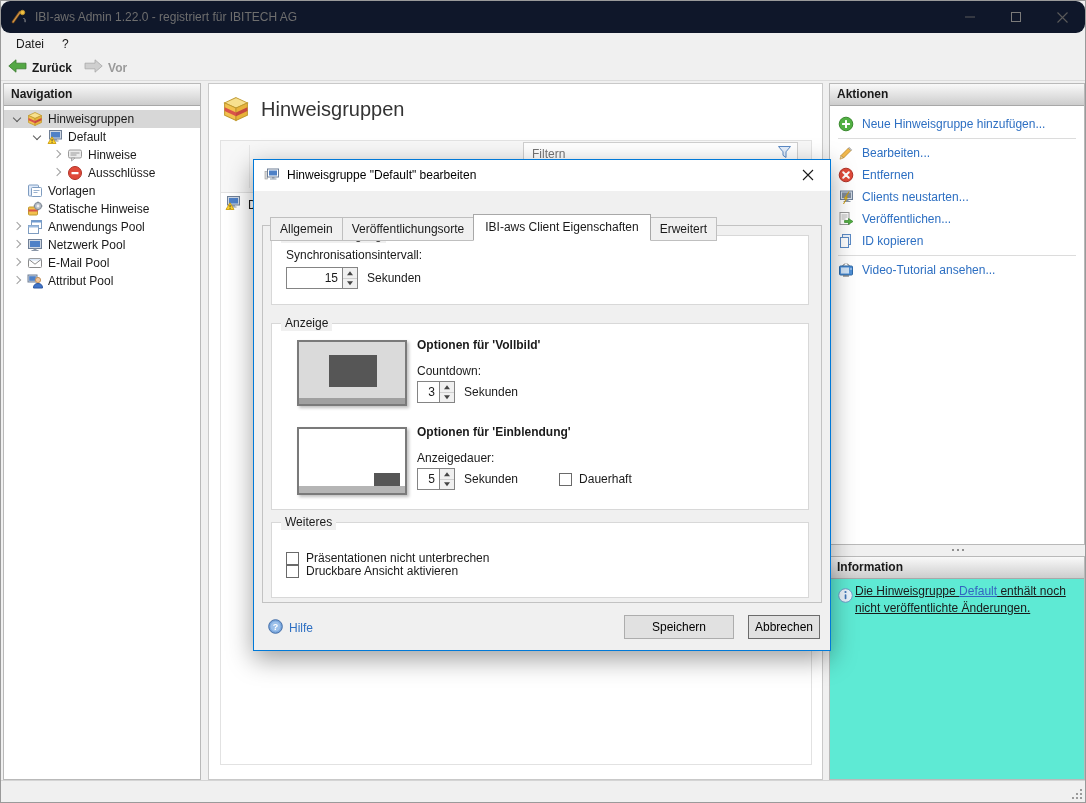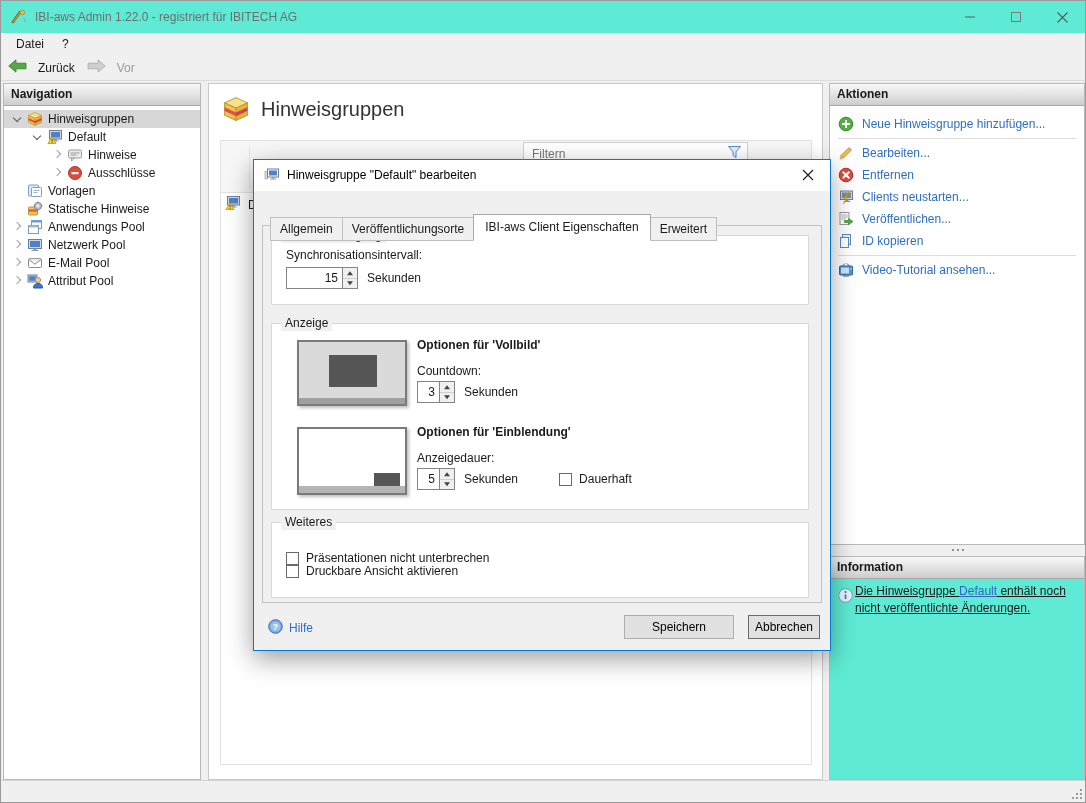--- a/index.html
+++ b/index.html
@@ -3,33 +3,33 @@
 <meta charset="utf-8">
 <style>
   * { box-sizing: border-box; margin: 0; padding: 0; }
   html,body { background:#e8e8e8; }
   body { font-family:"Liberation Sans", sans-serif; }
 
   .window { position:relative; width:1086px; height:803px; background:#f0f0f0;
             border:1px solid #9a9a9a; overflow:hidden; font-size:12px; color:#1a1a1a; }
 
   
-  .titlebar { position:absolute; left:0; top:0; right:0; height:32px; background:#5eead4; }
+  .titlebar { position:absolute; left:0; top:0; right:0; height:32px; background:#0f172a;border-radius:9px; }
   .app-logo { position:absolute; left:10px; top:8px; width:16px; height:16px; }
   .title-text { position:absolute; left:34px; top:0; line-height:32px; color:#6e6e6e; }
   .win-controls { position:absolute; right:0; top:0; height:32px; display:flex; }
   .win-btn { width:46px; height:32px; display:flex; align-items:center; justify-content:center; }
 
   
   .menubar { position:absolute; left:0; top:32px; right:0; height:22px; background:#f0f0f0;
              display:flex; align-items:center; padding-left:6px; }
   .menu-item { padding:0 9px; line-height:22px; }
   .toolbar { position:absolute; left:0; top:54px; right:0; height:26px; background:#f0f0f0;
              display:flex; align-items:center; padding-left:7px; gap:12px; border-bottom:1px solid #dcdcdc; }
-  .tool-btn { display:flex; align-items:center; gap:11px; font-weight:normal; }
+  .tool-btn { display:flex; align-items:center; gap:5px; font-weight:bold; }
   .tool-btn.disabled { color:#9a9a9a; }
 
   
   .panel { position:absolute; background:#fff; border:1px solid #b9b9b9; }
   .panel-header { height:22px; background:linear-gradient(#f9f9f9,#cdcdcd);
                   border-bottom:1px solid #a8a8a8; font-weight:bold; line-height:21px; padding-left:7px; }
   .nav-panel   { left:2px;   top:82px;  width:198px; height:697px; }
   .main-panel  { left:207px; top:82px;  width:615px; height:697px; border-color:#c9c9c9; }
   .actions-panel { left:828px; top:82px; width:256px; height:462px; }
   .info-panel  { left:828px; top:555px; width:256px; height:224px; }
@@ -51,21 +51,21 @@
   .tico { width:16px; height:16px; flex:none; margin:0 5px 0 1px; }
   .tico svg { display:block; }
 
   
   .content-title-icon { position:absolute; left:12px; top:11px; }
   .content-title { position:absolute; left:52px; top:14px; font-size:20px; color:#333; }
   .list-area { position:absolute; left:11px; top:56px; width:592px; height:625px;
                border:1px solid #e2e2e2; background:#fff; }
   .list-toolbar { height:52px; background:#f7f7f7; border-bottom:1px solid #e2e2e2; position:relative; }
   .list-toolbar::before { content:""; position:absolute; left:28px; top:4px; bottom:4px; width:1px; background:#e6e6e6; }
-  .filter-box { position:absolute; left:302px; top:1px; width:225px; height:23px; background:#fff;
+  .filter-box { position:absolute; left:302px; top:1px; width:275px; height:23px; background:#fff;
                 border:1px solid #cfcfcf; display:flex; align-items:center; padding:0 5px 0 8px; }
   .filter-box input { border:0; outline:0; flex:1; font:12px "Liberation Sans",sans-serif; color:#555; background:transparent; }
   .list-row { position:absolute; left:0; top:52px; width:100%; height:23px;
               display:flex; align-items:center; padding-left:4px; gap:7px; }
 
   
   .action-list { padding-top:7px; }
   .action-item { display:flex; align-items:center; gap:8px; height:22px; padding-left:8px; color:#2d6fc2; }
   .action-item .aico { width:16px; height:16px; flex:none; }
   .action-sep { height:1px; background:#dcdcdc; margin:3px 8px; }

